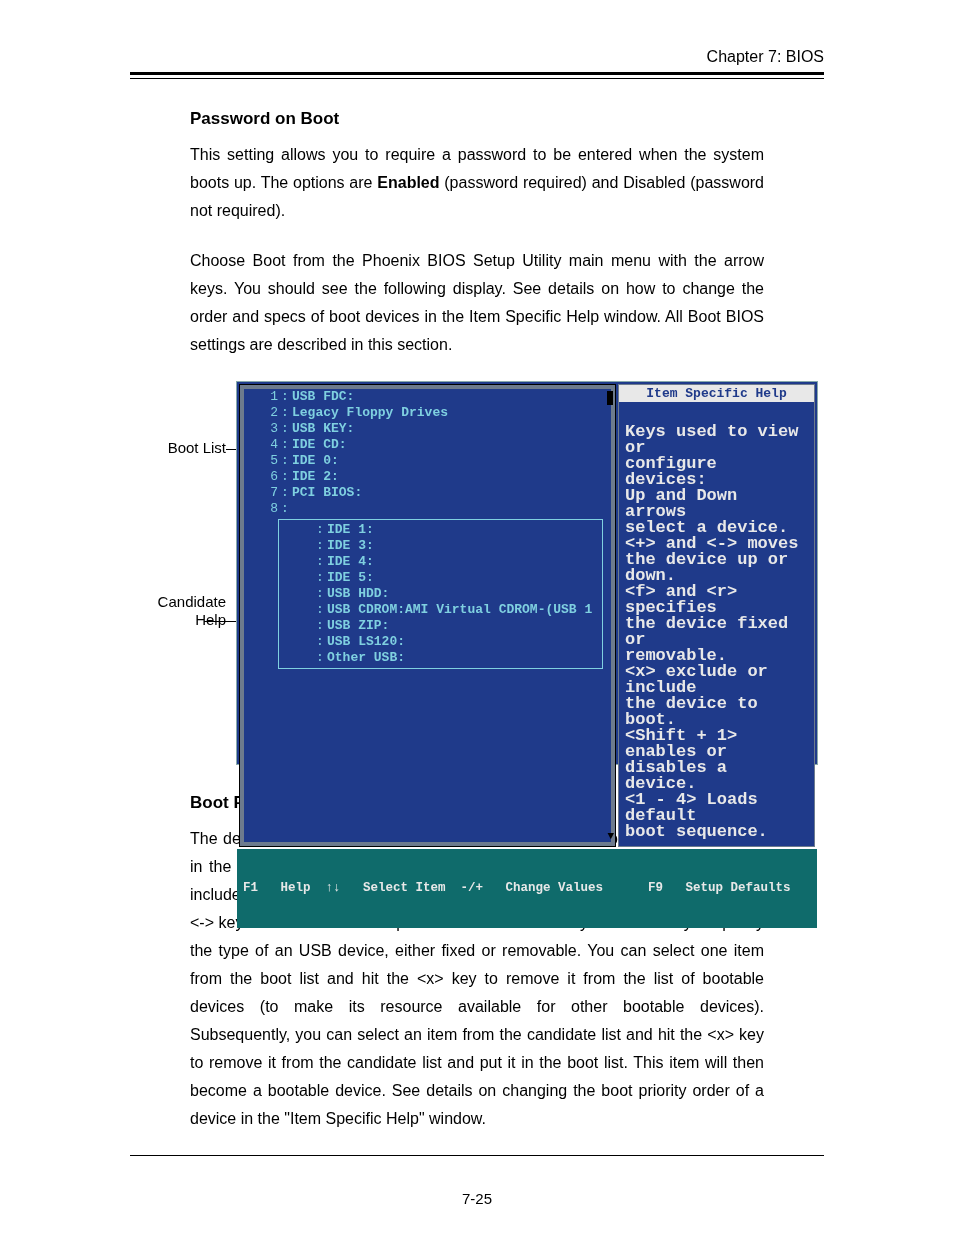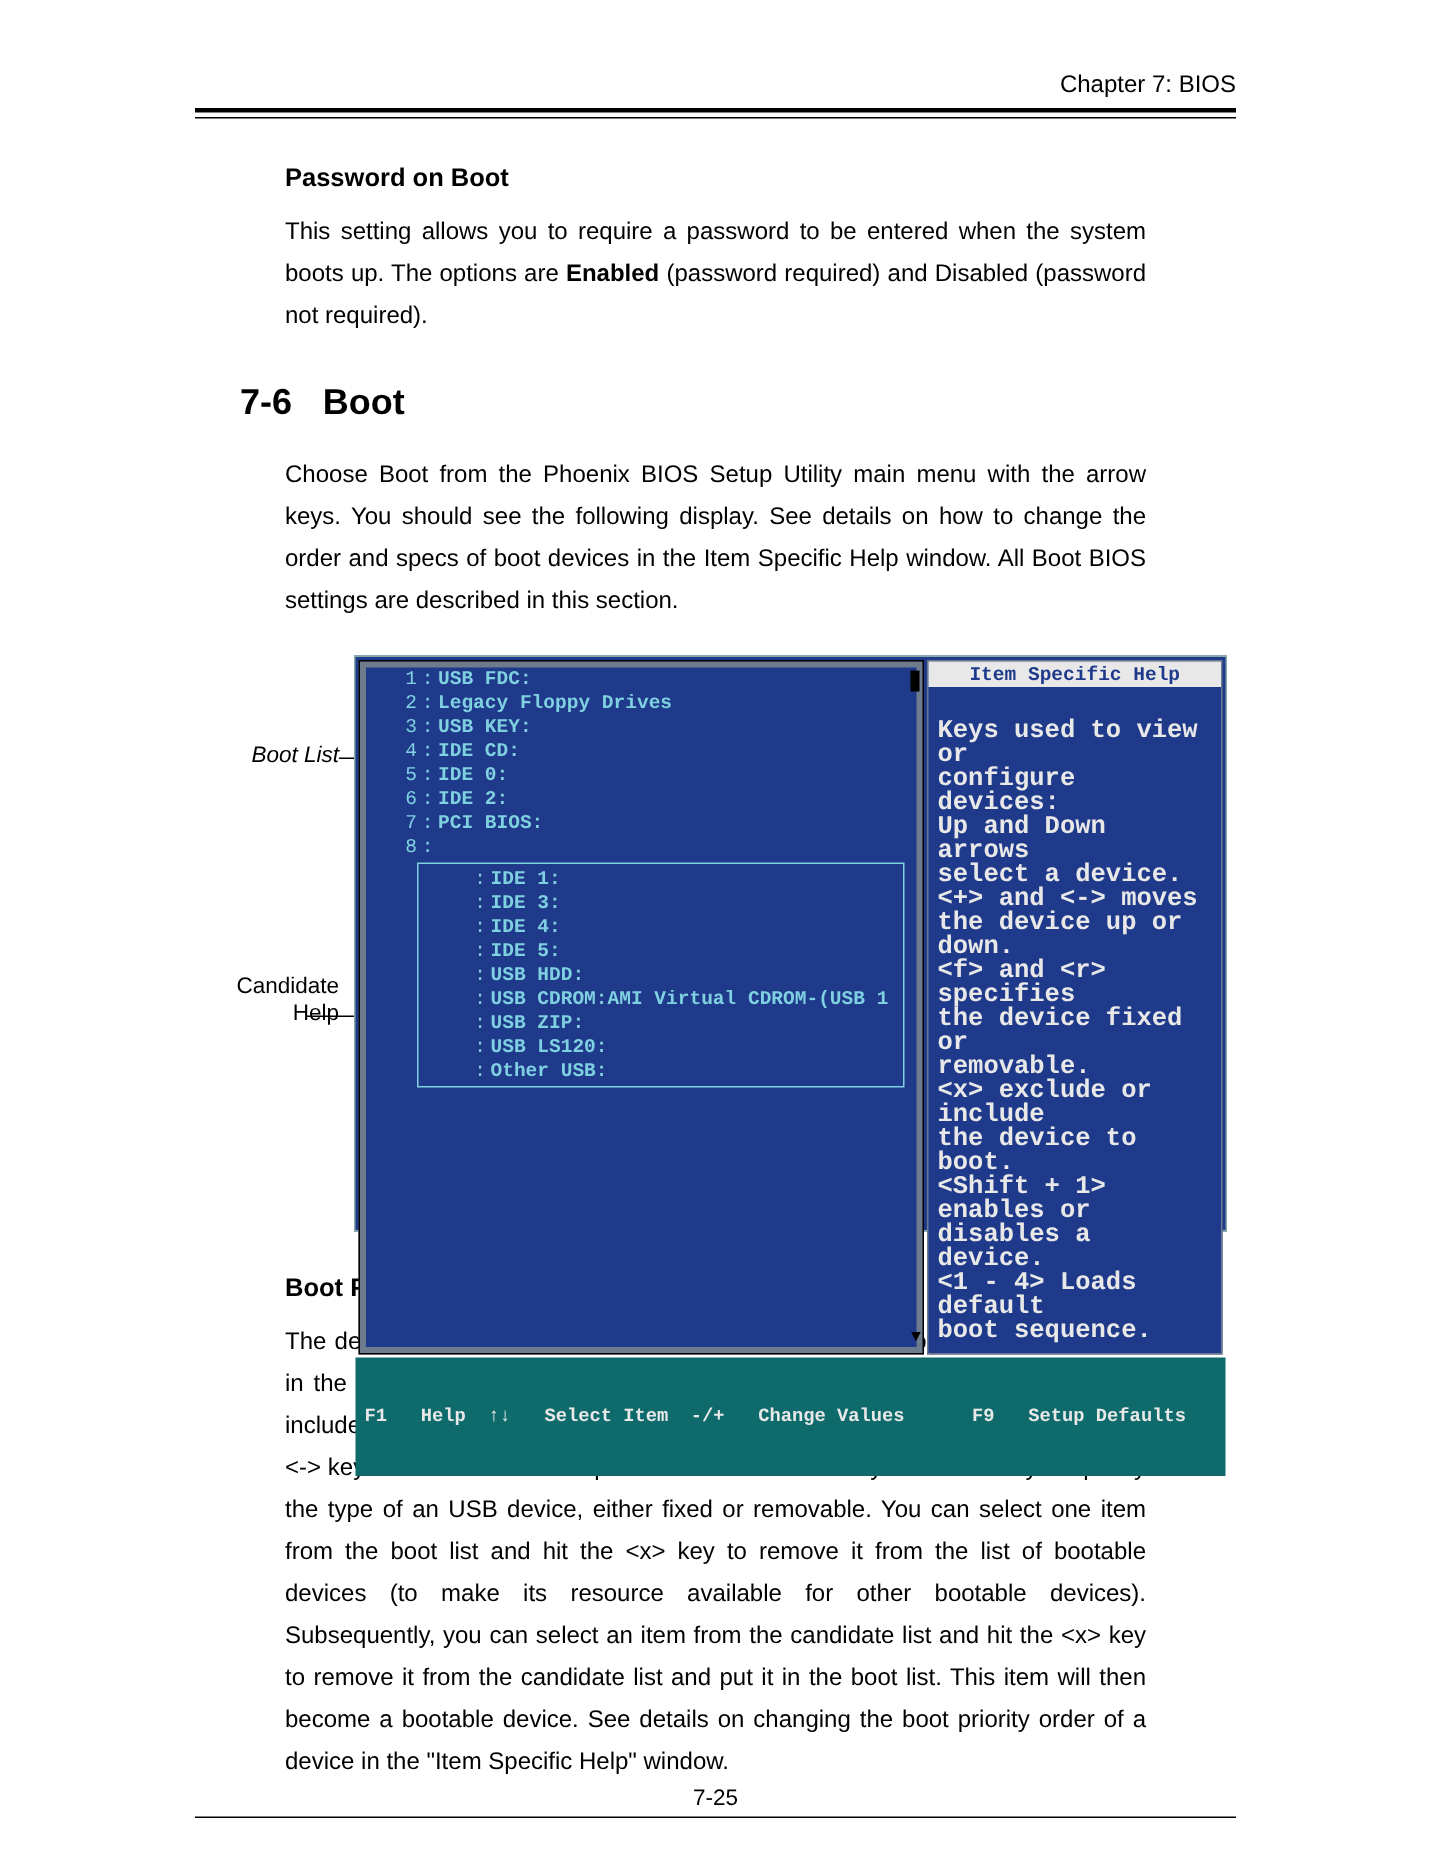--- a/index.html
+++ b/index.html
@@ -186,30 +186,26 @@
   <div class="rule-double"></div>
 
   <div class="content">
 
     <div class="sub-heading">Password on Boot</div>
 
     <div class="para">
       <span>This setting allows you to require a password to be entered when the system boots up.  The options are </span><b>Enabled</b><span> (password required) and Disabled (password not required).</span>
     </div>
 
-    <div class="section-row">
-      <span class="section-number">7-6</span>
-      <span class="section-title">Boot</span>
-    </div>
 
     <div class="para">Choose Boot from the Phoenix BIOS Setup Utility main menu with the arrow keys. You should see the following display.  See details on how to change the order and specs of boot devices in the Item Specific Help window.  All Boot BIOS settings are described in this section.</div>
 
     <div class="figure-wrap">
 
-      <div class="callout" style="left:-8px; top:58px; width:78px;font-style:italic;">Boot List</div>
+      <div class="callout" style="left:-8px; top:58px; width:78px;">Boot List</div>
       <div class="callout-line" style="left:70px; top:68px; width:28px;"></div>
 
       <div class="callout" style="left:-8px; top:212px; width:78px;">
         <span>Candidate</span><br>
         <span>Help</span>
       </div>
       <div class="callout-line" style="left:48px; top:240px; width:50px;"></div>
 
       <div class="bios">
         <div class="bios-main">

